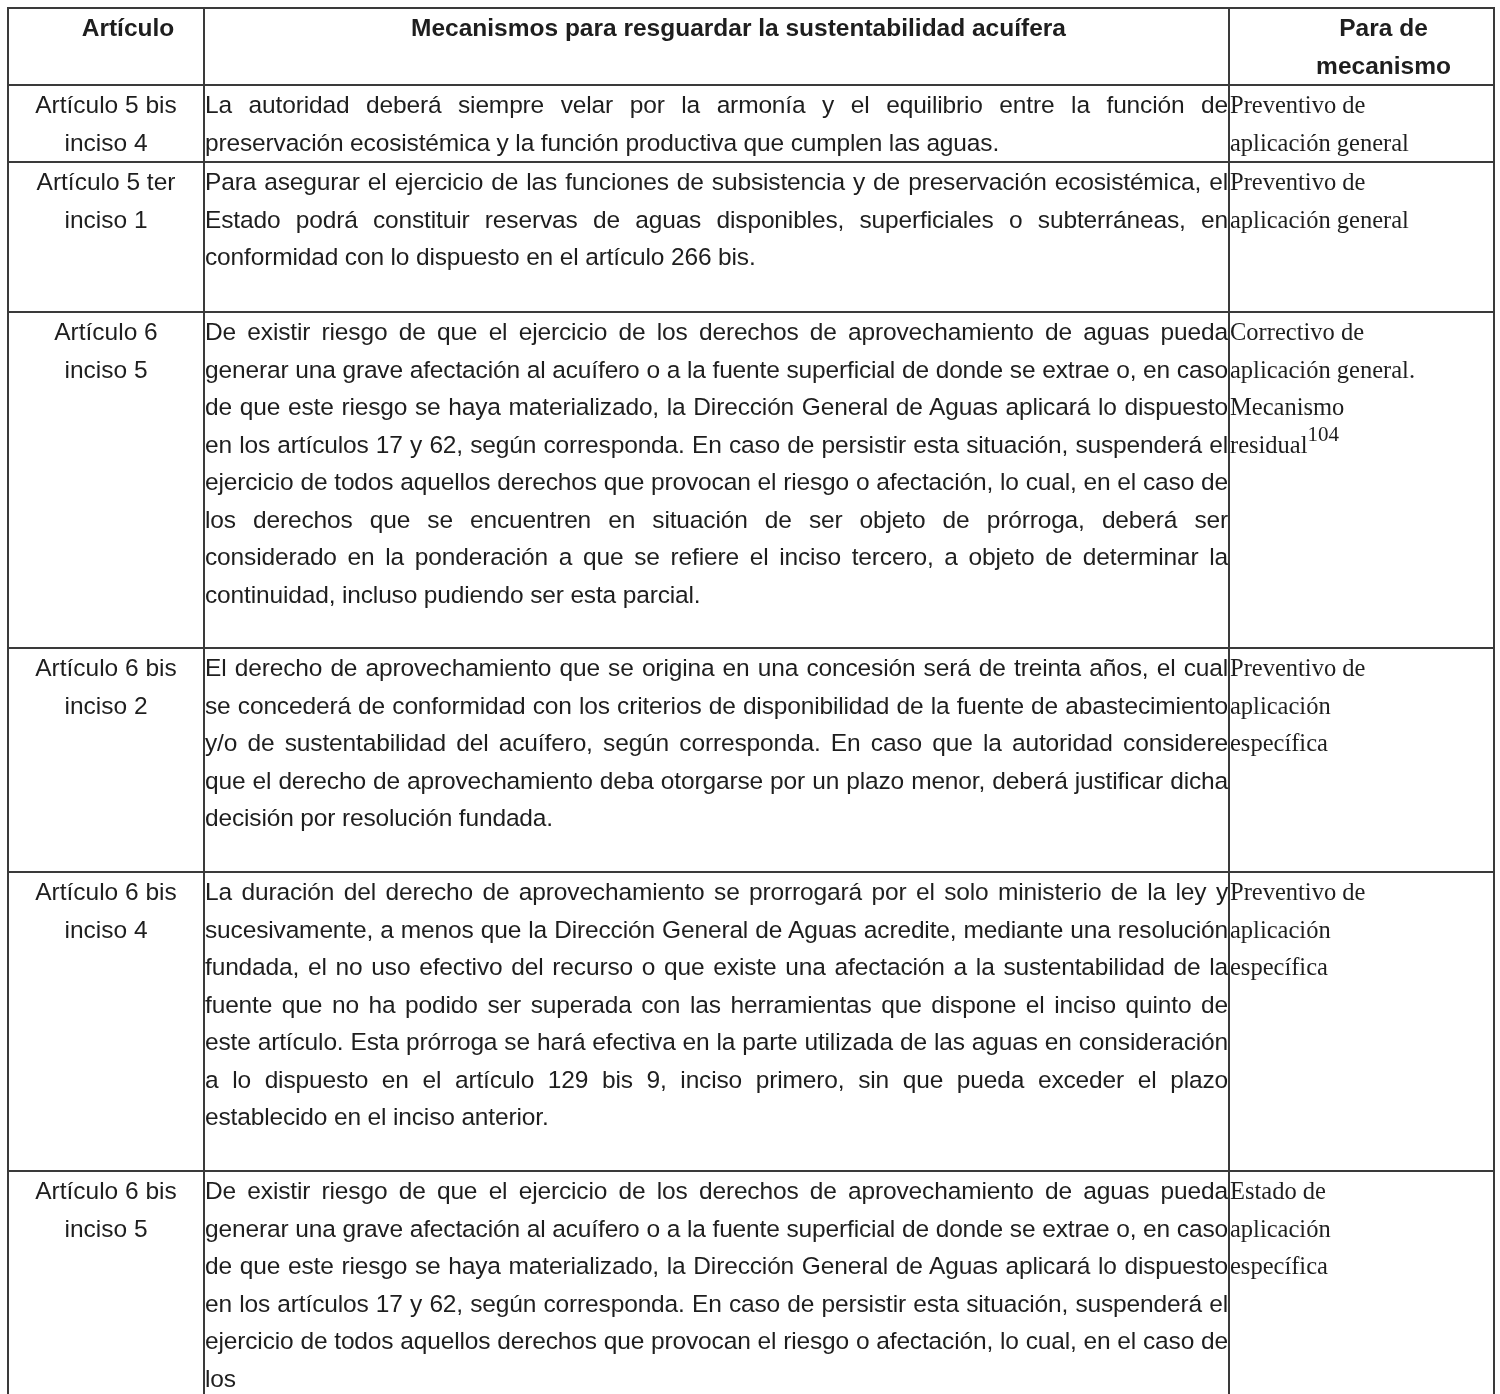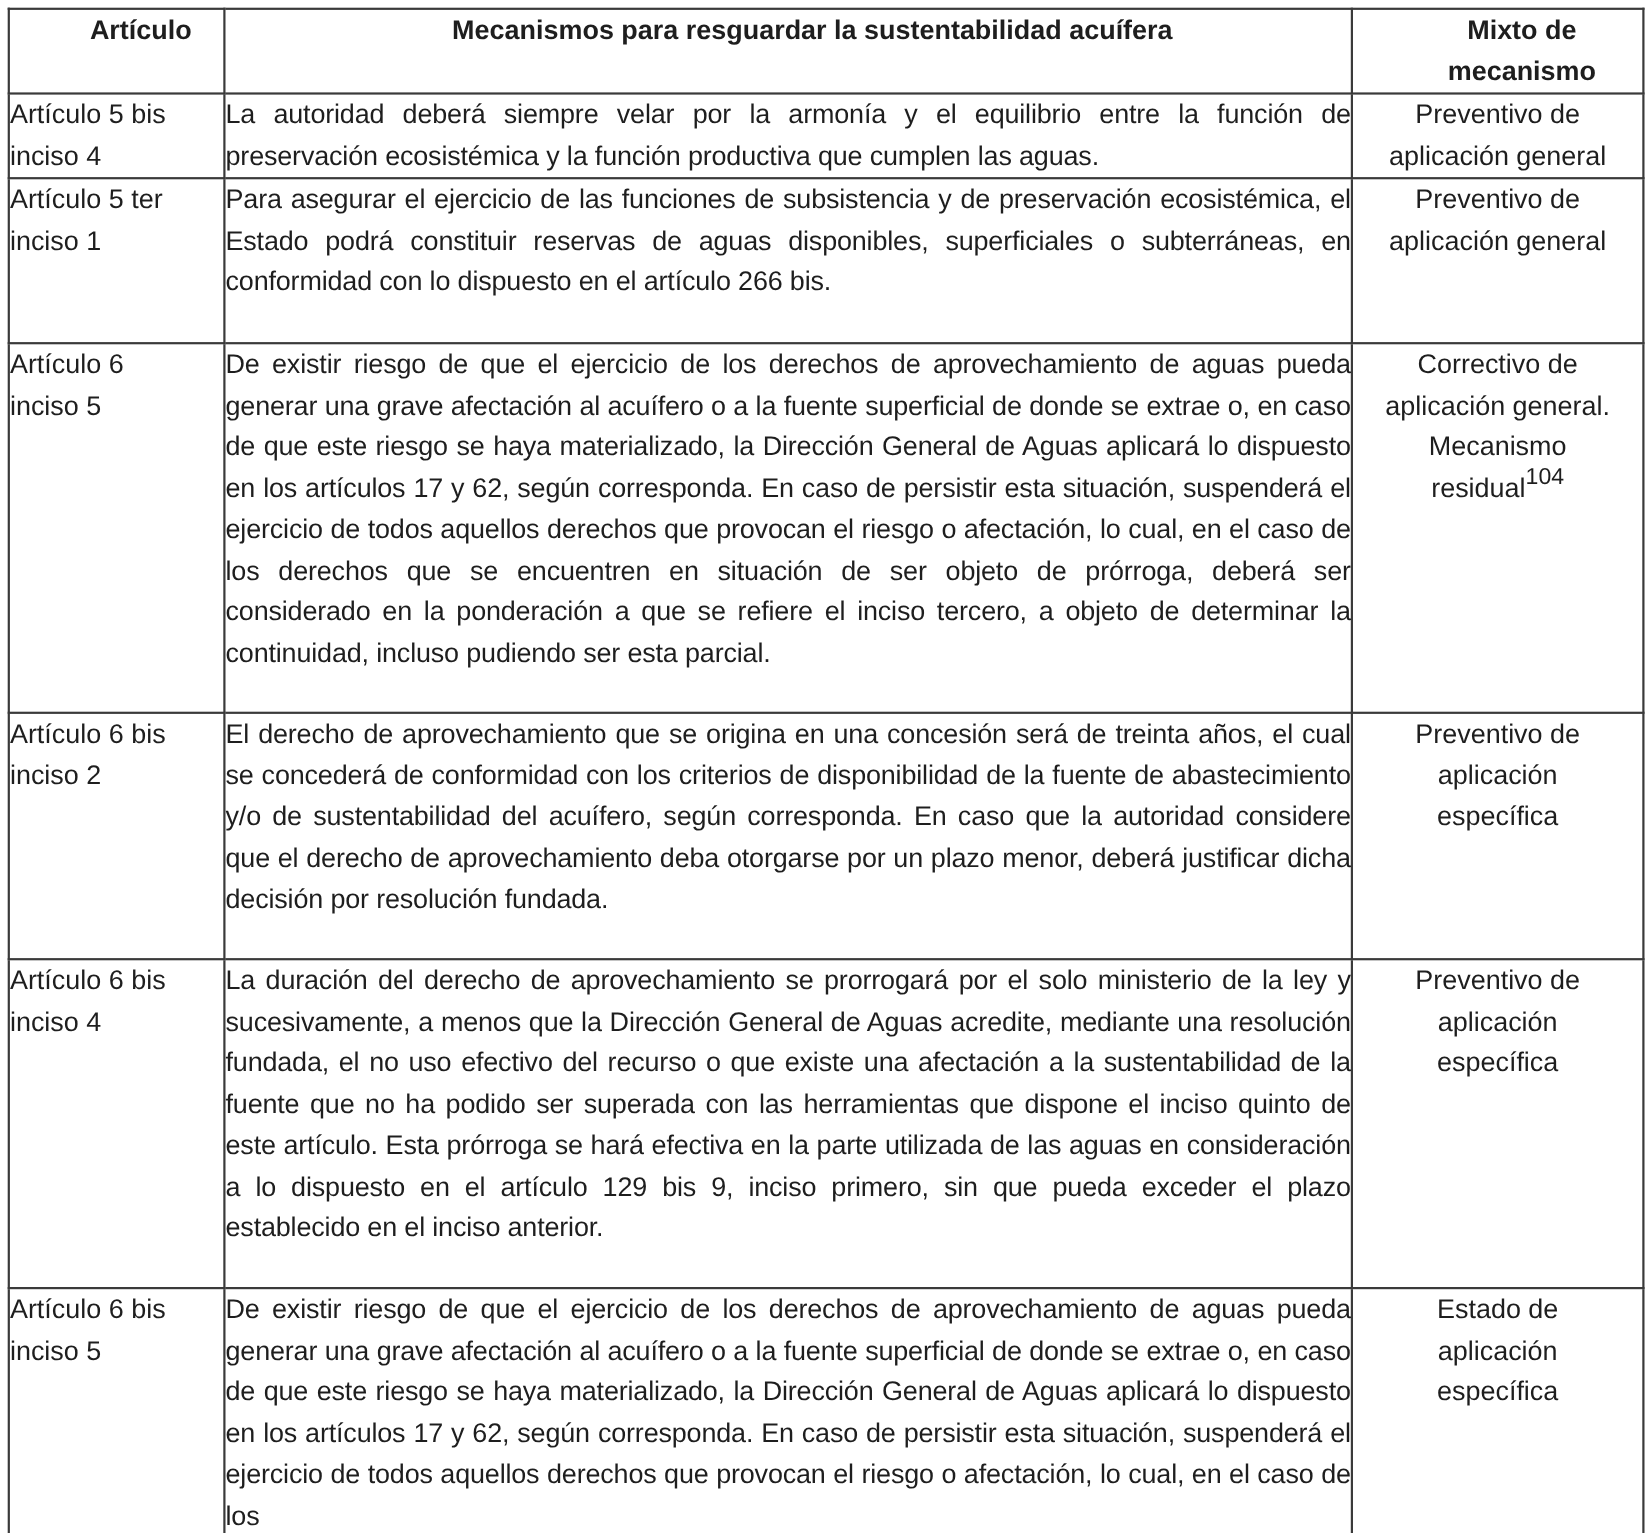--- a/index.html
+++ b/index.html
@@ -42,32 +42,32 @@
       text-align: center;
       height: 70px;
       padding-top: 0;
       padding-left: 44px;
     }
     table.mech-table th.h-mec {
       padding-top: 0;
       margin-top: 25px;
     }
     td.cell-art {
-      text-align: left;
+      text-align: center;
       padding: 0 6px;
     }
     td.cell-mec {
       text-align: justify;
       text-align-last: left;
       padding: 0 16px 0 16px;
       letter-spacing: -0.15px;
     }
     td.cell-tipo {
-      text-align: center;
       padding: 0 4px;
+      font-family: Liberation Serif, serif;
     }
     .line { display: block; }
     sup.fn {
       font-size: 21px;
       line-height: 0;
       vertical-align: super;
       position: relative;
       top: -2px;
     }
     tr.r1 td { height: 74px; }
@@ -85,21 +85,21 @@
     <colgroup>
       <col class="c-art">
       <col class="c-mec">
       <col class="c-tipo">
     </colgroup>
     <thead>
       <tr>
         <th>Artículo</th>
         <th class="h-mec">Mecanismos para resguardar la sustentabilidad acuífera</th>
         <th>
-          <span class="line">Mixto de</span>
+          <span class="line">Para de</span>
           <span class="line">mecanismo</span>
         </th>
       </tr>
     </thead>
     <tbody>
       <tr class="r1">
         <td class="cell-art">
           <span class="line">Artículo 5 bis</span>
           <span class="line">inciso 4</span>
         </td>

